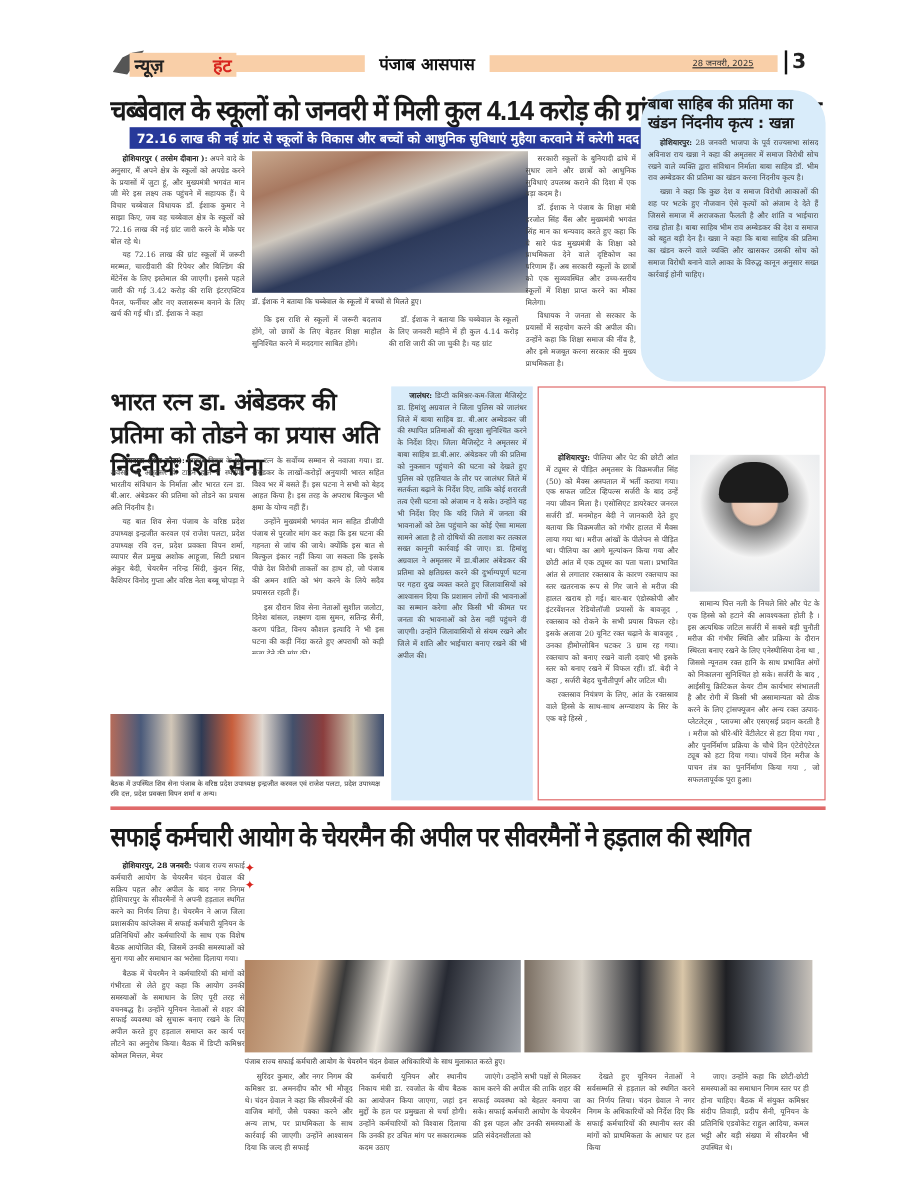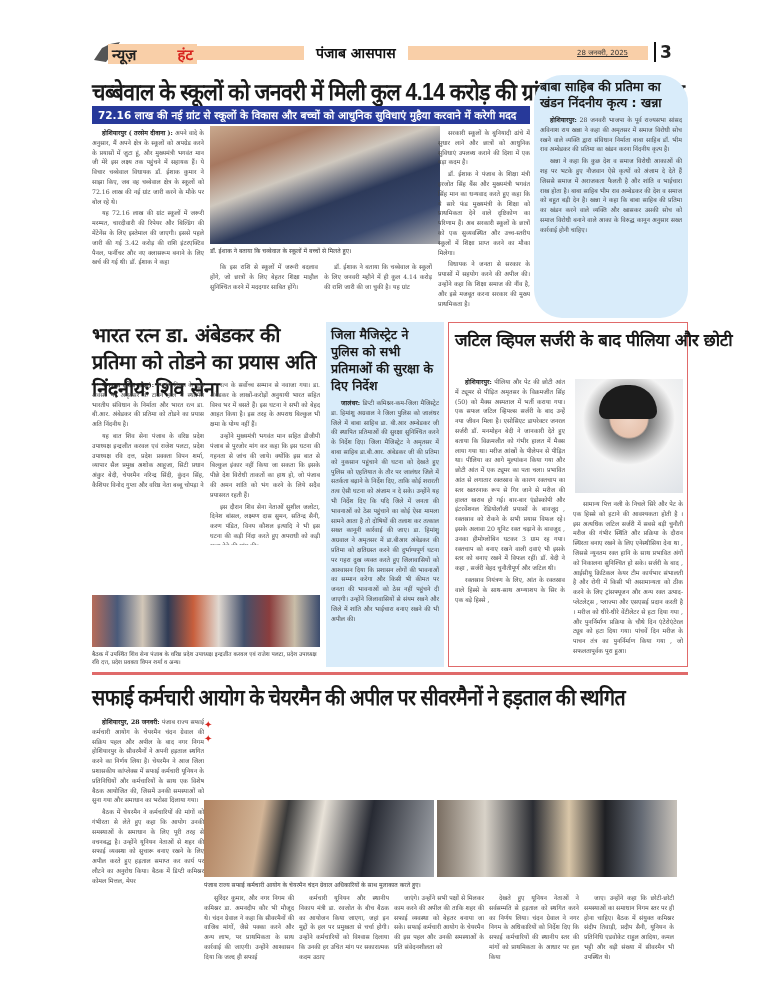--- a/index.html
+++ b/index.html
@@ -12,21 +12,21 @@
   .logo-text { position: absolute; left: 16px; top: 4px; font-size: 15px; font-weight: bold; color: #222; background: #f9cfa8; padding: 0 4px; }
   .logo-text .red { color: #d8261f; padding-left: 36px; }
   .section-title { position: absolute; left: 212px; top: 3px; font-size: 14px; font-weight: bold; color: #111; background: #fff; padding: 0 12px; }
   .date { position: absolute; left: 485px; top: 8px; font-size: 7px; color: #333; text-decoration: underline; }
   .page-num { position: absolute; left: 562px; top: 2px; font-size: 17px; font-weight: bold; border-left: 2px solid #111; padding-left: 4px; line-height: 20px; }
   .text-col { font-size: 6.2px; line-height: 9.8px; color: #444; text-align: justify; font-family: "DejaVu Serif", serif; overflow: hidden; }
   .text-col p { text-indent: 10px; margin-bottom: 2px; }
   .text-col b { color: #222; }
   
   .s1-headline { position: absolute; left: 0; top: 35px; width: 440px; font-size: 23px; font-weight: bold; color: #1a1a1a; letter-spacing: -0.6px; white-space: nowrap; font-family: "Liberation Sans", sans-serif; transform: scaleX(0.92); transform-origin: left; }
-  .s1-sub { position: absolute; left: 0; top: 66px; width: 438px; height: 18px; background: #27399a; color: #fff; font-size: 10.5px; font-weight: bold; padding: 2px 6px; white-space: nowrap; overflow: hidden; }
+  .s1-sub { position: absolute; left: 16px; top: 66px; width: 438px; height: 18px; background: #27399a; color: #fff; font-size: 10.5px; font-weight: bold; padding: 2px 6px; white-space: nowrap; overflow: hidden; }
   .s1-c1 { position: absolute; left: 0; top: 88px; width: 112px; height: 188px; }
   .s1-photo { position: absolute; left: 118px; top: 86px; width: 230px; height: 118px; background: linear-gradient(160deg,#c9a98e 0%,#a77860 20%,#cfc8be 40%,#2d3a5a 60%,#3b4a6e 80%,#a8a9ad 100%); }
   .s1-cap { position: absolute; left: 118px; top: 207px; width: 230px; font-size: 6px; color: #333; white-space: nowrap; overflow: hidden; }
   .s1-c2 { position: absolute; left: 118px; top: 222px; width: 108px; height: 56px; }
   .s1-c3 { position: absolute; left: 232px; top: 222px; width: 108px; height: 56px; }
   .s1-c4 { position: absolute; left: 346px; top: 88px; width: 92px; height: 190px; }
   
   .side-box { position: absolute; left: 442px; top: 35px; width: 154px; height: 243px; background: #d9ecfa; padding: 4px 6px; border-radius: 28px; }
   .side-head { font-size: 12.5px; font-weight: bold; color: #1a1a1a; line-height: 16px; margin-bottom: 4px; }
   
@@ -110,28 +110,26 @@
   </div>
   <div class="s2-c2 text-col">
     <p>रत्न के सर्वोच्च सम्मान से नवाजा गया। डा. अंबेडकर के लाखों-करोड़ों अनुयायी भारत सहित विश्व भर में बसते हैं। इस घटना ने सभी को बेहद आहत किया है। इस तरह के अपराध बिल्कुल भी क्षमा के योग्य नहीं हैं।</p>
     <p>उन्होंने मुख्यमंत्री भगवंत मान सहित डीजीपी पंजाब से पुरजोर मांग कर कहा कि इस घटना की गहनता से जांच की जाये। क्योंकि इस बात से बिल्कुल इंकार नहीं किया जा सकता कि इसके पीछे देश विरोधी ताकतों का हाथ हो, जो पंजाब की अमन शांति को भंग करने के लिये सदैव प्रयासरत रहती हैं।</p>
     <p>इस दौरान शिव सेना नेताओं सुशील जलोटा, दिनेश बांसल, लक्ष्मण दास सुमन, सतिन्द्र सैनी, करण पंडित, विनय कौशल इत्यादि ने भी इस घटना की कड़ी निंदा करते हुए अपराधी को कड़ी सजा देने की मांग की।</p>
   </div>
   <div class="s2-photo"></div>
   <div class="s2-cap">बैठक में उपस्थित शिव सेना पंजाब के वरिष्ठ प्रदेश उपाध्यक्ष इन्द्रजीत करवल एवं राजेश पलटा, प्रदेश उपाध्यक्ष रवि दत्त, प्रदेश प्रवक्ता विपन शर्मा व अन्य।</div>
 
   <div class="s3-box">
-    <div class="s3-head">जिला मैजिस्ट्रेट ने पुलिस को सभी प्रतिमाओं की सुरक्षा के दिए निर्देश</div>
     <div class="text-col" style="height:280px;">
       <p><b>जालंधर:</b> <span>डिप्टी कमिश्नर-कम-जिला मैजिस्ट्रेट डा. हिमांशु अग्रवाल ने जिला पुलिस को जालंधर जिले में बाबा साहिब डा. बी.आर अम्बेडकर जी की स्थापित प्रतिमाओं की सुरक्षा सुनिश्चित करने के निर्देश दिए। जिला मैजिस्ट्रेट ने अमृतसर में बाबा साहिब डा.बी.आर. अंबेडकर जी की प्रतिमा को नुकसान पहुंचाने की घटना को देखते हुए पुलिस को एहतियात के तौर पर जालंधर जिले में सतर्कता बढ़ाने के निर्देश दिए, ताकि कोई शरारती तत्व ऐसी घटना को अंजाम न दे सके। उन्होंने यह भी निर्देश दिए कि यदि जिले में जनता की भावनाओं को ठेस पहुंचाने का कोई ऐसा मामला सामने आता है तो दोषियों की तलाश कर तत्काल सख्त कानूनी कार्रवाई की जाए। डा. हिमांशु अग्रवाल ने अमृतसर में डा.बीआर अंबेडकर की प्रतिमा को क्षतिग्रस्त करने की दुर्भाग्यपूर्ण घटना पर गहरा दुख व्यक्त करते हुए जिलावासियों को आश्वासन दिया कि प्रशासन लोगों की भावनाओं का सम्मान करेगा और किसी भी कीमत पर जनता की भावनाओं को ठेस नहीं पहुंचने दी जाएगी। उन्होंने जिलावासियों से संयम रखने और जिले में शांति और भाईचारा बनाए रखने की भी अपील की।</span></p>
     </div>
   </div>
 
   <div class="s4-box">
-    <div class="s4-head">जटिल व्हिपल सर्जरी के बाद पीलिया और छोटी</div>
     <div class="s4-c1 text-col">
       <p><b>होशियारपुर:</b> <span>पीलिया और पेट की छोटी आंत में ट्यूमर से पीड़ित अमृतसर के विक्रमजीत सिंह (50) को मैक्स अस्पताल में भर्ती कराया गया। एक सफल जटिल व्हिपल्स सर्जरी के बाद उन्हें नया जीवन मिला है। एसोसिएट डायरेक्टर जनरल सर्जरी डॉ. मनमोहन बेदी ने जानकारी देते हुए बताया कि विक्रमजीत को गंभीर हालत में मैक्स लाया गया था। मरीज आंखों के पीलेपन से पीड़ित था। पीलिया का आगे मूल्यांकन किया गया और छोटी आंत में एक ट्यूमर का पता चला। प्रभावित आंत से लगातार रक्तस्राव के कारण रक्तचाप का स्तर खतरनाक रूप से गिर जाने से मरीज की हालत खराब हो गई। बार-बार एंडोस्कोपी और इंटरवेंशनल रेडियोलॉजी प्रयासों के बावजूद , रक्तस्राव को रोकने के सभी प्रयास विफल रहे। इसके अलावा 20 यूनिट रक्त चढ़ाने के बावजूद , उनका हीमोग्लोबिन घटकर 3 ग्राम रह गया। रक्तचाप को बनाए रखने वाली दवाएं भी इसके स्तर को बनाए रखने में विफल रहीं। डॉ. बेदी ने कहा , सर्जरी बेहद चुनौतीपूर्ण और जटिल थी।</span></p>
       <p>रक्तस्राव नियंत्रण के लिए, आंत के रक्तस्राव वाले हिस्से के साथ-साथ अग्न्याशय के सिर के एक बड़े हिस्से ,</p>
     </div>
     <div class="s4-photo"></div>
     <div class="s4-turban"></div>
     <div class="s4-c2 text-col">
         <p>सामान्य पित्त नली के निचले सिरे और पेट के एक हिस्से को हटाने की आवश्यकता होती है । इस अत्यधिक जटिल सर्जरी में सबसे बड़ी चुनौती मरीज की गंभीर स्थिति और प्रक्रिया के दौरान स्थिरता बनाए रखने के लिए एनेस्थीसिया देना था , जिससे न्यूनतम रक्त हानि के साथ प्रभावित अंगों को निकालना सुनिश्चित हो सके। सर्जरी के बाद , आईसीयू क्रिटिकल केयर टीम कार्यभार संभालती है और रोगी में किसी भी असामान्यता को ठीक करने के लिए ट्रांसफ्यूजन और अन्य रक्त उत्पाद-प्लेटलेट्स , प्लाज्मा और एसएसई प्रदान करती है । मरीज को धीरे-धीरे वेंटीलेटर से हटा दिया गया , और पुनर्निर्माण प्रक्रिया के चौथे दिन एंटेरोएंटेरल ट्यूब को हटा दिया गया। पांचवें दिन मरीज के पाचन तंत्र का पुनर्निर्माण किया गया , जो सफलतापूर्वक पूरा हुआ।</p>
       </div>
   </div>

